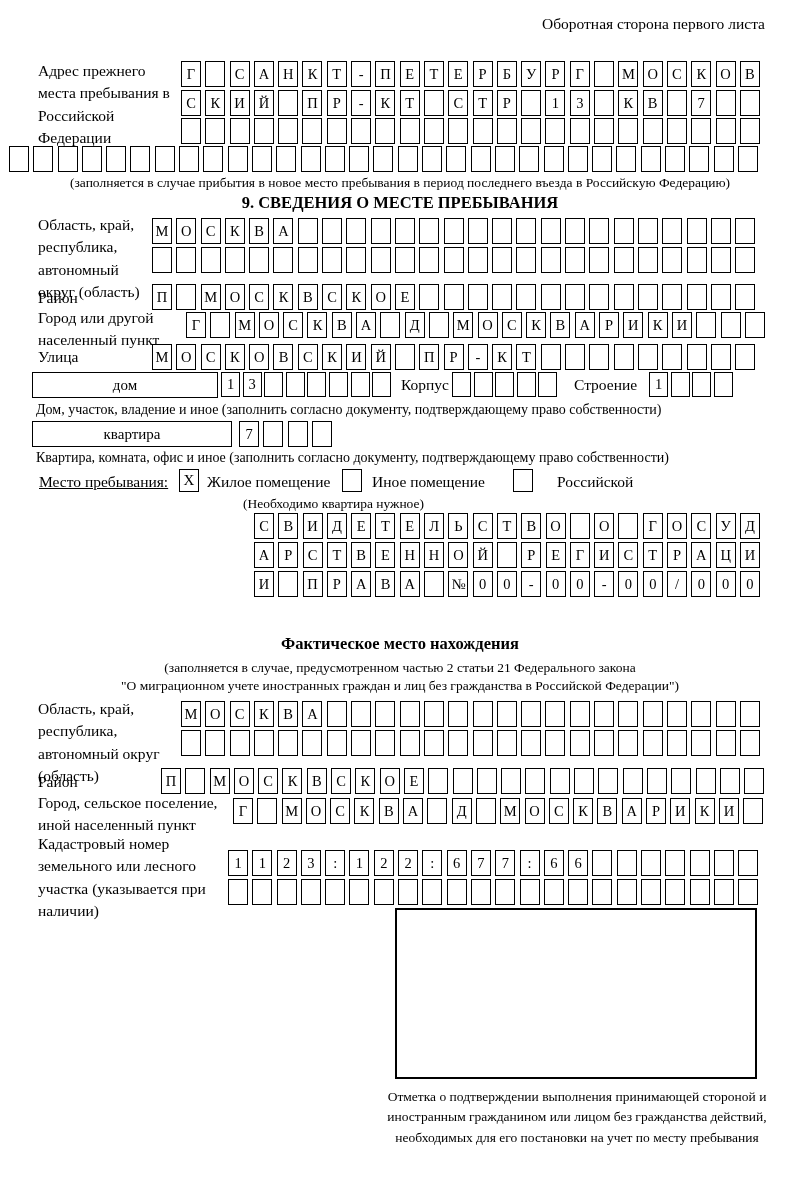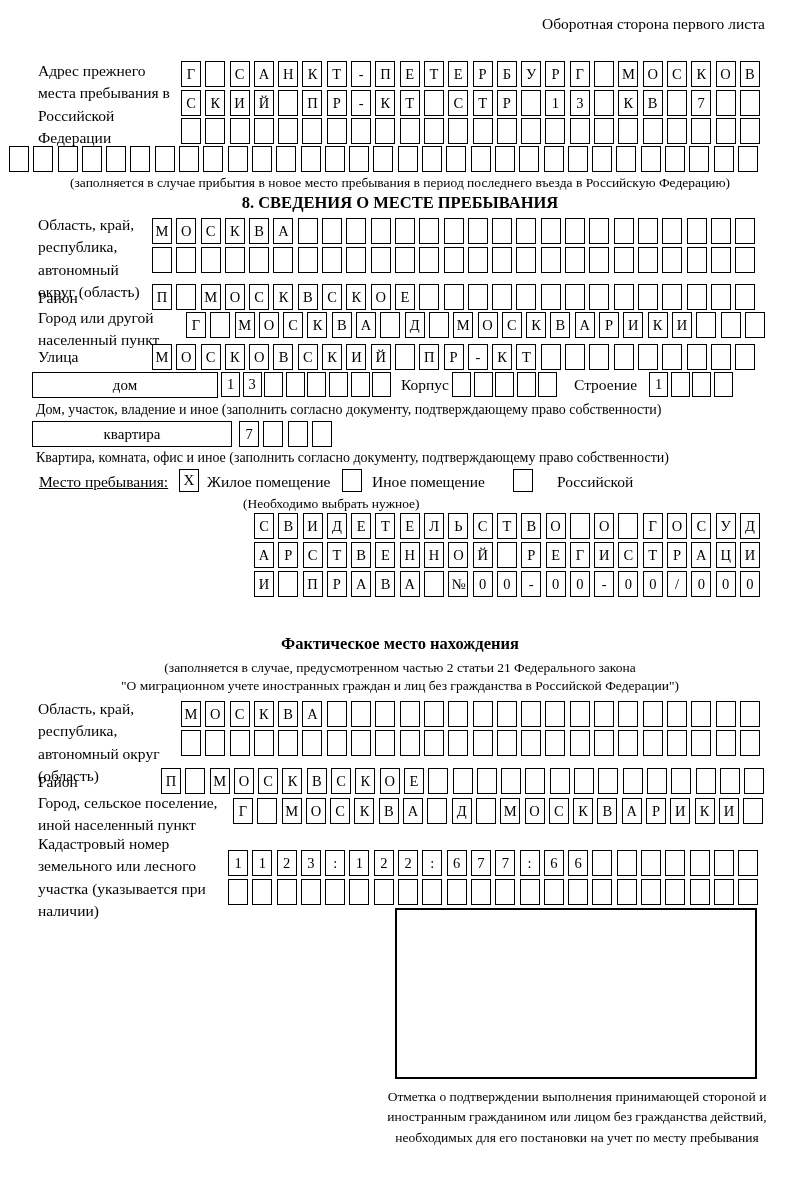--- a/index.html
+++ b/index.html
@@ -136,21 +136,21 @@
       <span class="cell"></span>
       <span class="cell"></span>
       <span class="cell"></span>
       <span class="cell"></span>
       <span class="cell"></span>
       <span class="cell"></span>
       <span class="cell"></span>
     </div>
   <div class="abs note center" style="top:175px;">(заполняется в случае прибытия в новое место пребывания в период последнего въезда в Российскую Федерацию)</div>
 
-  <div class="abs title center" style="top:193px;">8. СВЕДЕНИЯ О МЕСТЕ ПРЕБЫВАНИЯ</div>
+  <div class="abs title center" style="top:193px;">9. СВЕДЕНИЯ О МЕСТЕ ПРЕБЫВАНИЯ</div>
 
   <div class="abs label" style="left:38px;top:214px;width:114px;">Область, край, республика, автономный округ (область)</div>
   <div class="abs cellrow" style="left:152px;top:218px;">
       <span class="cell">М</span>
       <span class="cell">О</span>
       <span class="cell">С</span>
       <span class="cell">К</span>
       <span class="cell">В</span>
       <span class="cell">А</span>
       <span class="cell"></span>
@@ -324,21 +324,21 @@
     </div>
   <div class="abs note-lg" style="left:36px;top:450px;">Квартира, комната, офис и иное (заполнить согласно документу, подтверждающему право собственности)</div>
 
   <div class="abs label" style="left:39px;top:471px;text-decoration:underline;">Место пребывания:</div>
   <span class="abs checkbox" style="left:179px;top:469px;">X</span>
   <div class="abs label" style="left:207px;top:471px;">Жилое помещение</div>
   <span class="abs checkbox" style="left:342px;top:469px;"></span>
   <div class="abs label" style="left:372px;top:471px;">Иное помещение</div>
   <span class="abs checkbox" style="left:513px;top:469px;"></span>
   <div class="abs label" style="left:557px;top:471px;">Российской</div>
-  <div class="abs note" style="left:243px;top:496px;">(Необходимо выбрать нужное)</div>
+  <div class="abs note" style="left:243px;top:496px;">(Необходимо квартира нужное)</div>
 
   <div class="abs cellrow" style="left:254px;top:513px;">
       <span class="cell">С</span>
       <span class="cell">В</span>
       <span class="cell">И</span>
       <span class="cell">Д</span>
       <span class="cell">Е</span>
       <span class="cell">Т</span>
       <span class="cell">Е</span>
       <span class="cell">Л</span>

